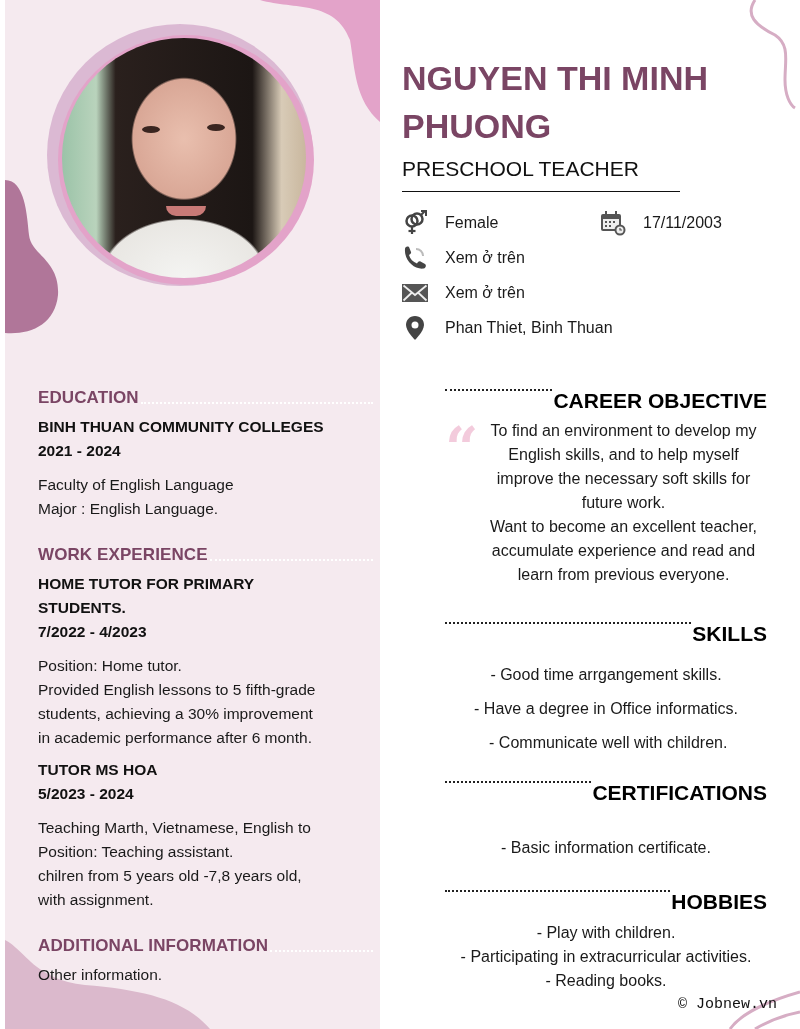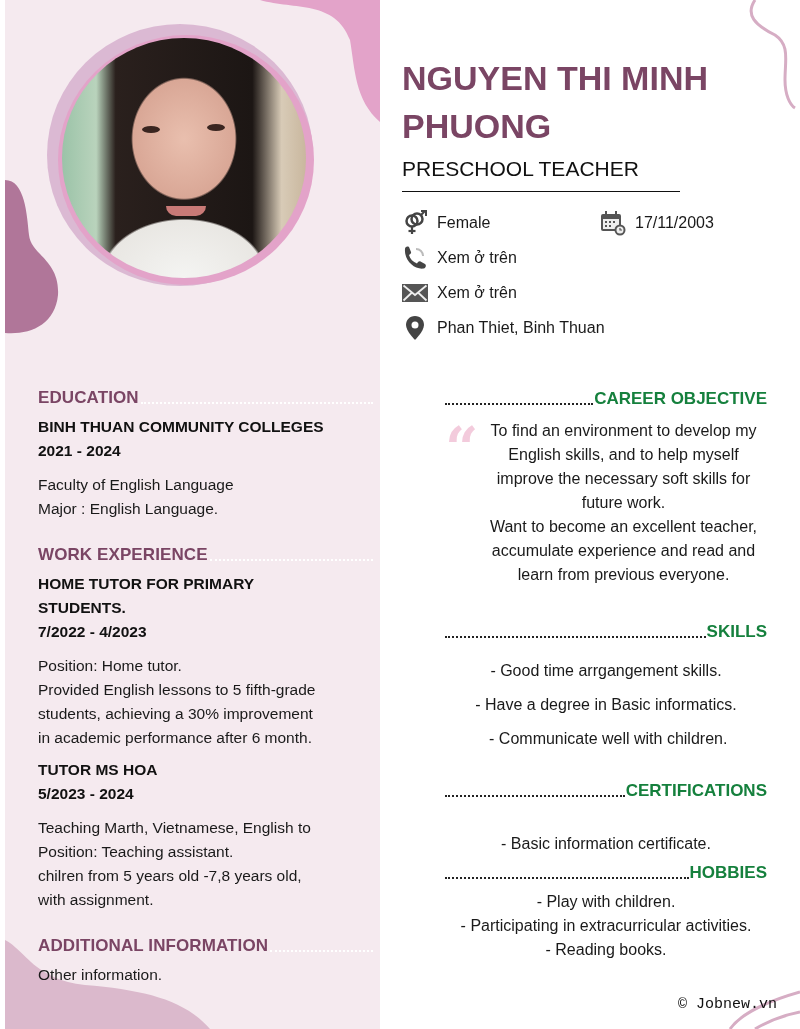--- a/index.html
+++ b/index.html
@@ -40,25 +40,25 @@
 
   .main { position: absolute; left: 380px; top: 0; width: 420px; height: 1029px; }
   .name {
     position: absolute; left: 22px; top: 54px; width: 340px;
     font-size: 34px; line-height: 48px; font-weight: bold; color: #7a4564;
   }
   .job-title {
     position: absolute; left: 22px; top: 157px; width: 278px; padding-bottom: 10px;
     font-size: 21px; color: #111; border-bottom: 1.5px solid #111;
   }
-  .info-row { position: absolute; display: flex; align-items: center; font-size: 16px; color: #1a1a1a; }
+  .info-row { position: absolute; display: flex; align-items: center; font-size: 16px; color: #1a1a1a; gap: 8px; }
   .info-row .ic { width: 26px; height: 26px; margin-right: 9px; display: flex; align-items: center; justify-content: center; color: #444; }
 
   .rsec { position: absolute; left: 65px; width: 322px; }
-  .rhead { display: flex; align-items: flex-end; font-weight: bold; font-size: 17px; color: #15803d; }
+  .rhead { display: flex; align-items: flex-start; font-weight: bold; font-size: 21px; color: #000000; }
   .rhead .dots { flex: 1; border-bottom: 2px dotted #222; margin-bottom: 4px; margin-right: 1px; }
   .rtext { font-size: 16px; line-height: 24px; color: #1a1a1a; text-align: center; }
   .quote { position: absolute; left: 0; top: 40px; font-size: 58px; line-height: 40px; font-weight: bold; color: #f3cbdc; font-family: "DejaVu Serif", serif; }
   .objective { position: absolute; left: 35px; top: 30px; width: 287px; text-align: justify; }
 
   .footer { position: absolute; right: 23px; top: 996px; font-family: "Liberation Mono", "DejaVu Sans Mono", monospace; font-size: 15px; color: #111; }
 </style>
 </head>
 <body>
 
@@ -222,34 +222,34 @@
     </div>
   </div>
 
   <div class="rsec" style="top:622px">
     <div class="rhead">
       <span class="dots"></span>
         <span>SKILLS</span>
     </div>
     <div style="margin-top:17px">
       <div class="rtext" style="margin-bottom:10px">- Good time arrgangement skills.</div>
-      <div class="rtext" style="margin-bottom:10px">- Have a degree in Basic informatics.</div>
+      <div class="rtext" style="margin-bottom:10px">- Have a degree in Office informatics.</div>
       <div class="rtext" style="white-space:pre"> - Communicate well with children.</div>
     </div>
   </div>
 
   <div class="rsec" style="top:781px">
     <div class="rhead">
       <span class="dots"></span>
         <span>CERTIFICATIONS</span>
     </div>
     <div class="rtext" style="margin-top:31px">- Basic information certificate.</div>
   </div>
 
-  <div class="rsec" style="top:863px">
+  <div class="rsec" style="top:890px">
     <div class="rhead">
       <span class="dots"></span>
         <span>HOBBIES</span>
     </div>
     <div style="margin-top:7px">
       <div class="rtext">- Play with children.</div>
       <div class="rtext" style="white-space:nowrap">- Participating in extracurricular activities.</div>
       <div class="rtext">- Reading books.</div>
     </div>
   </div>

